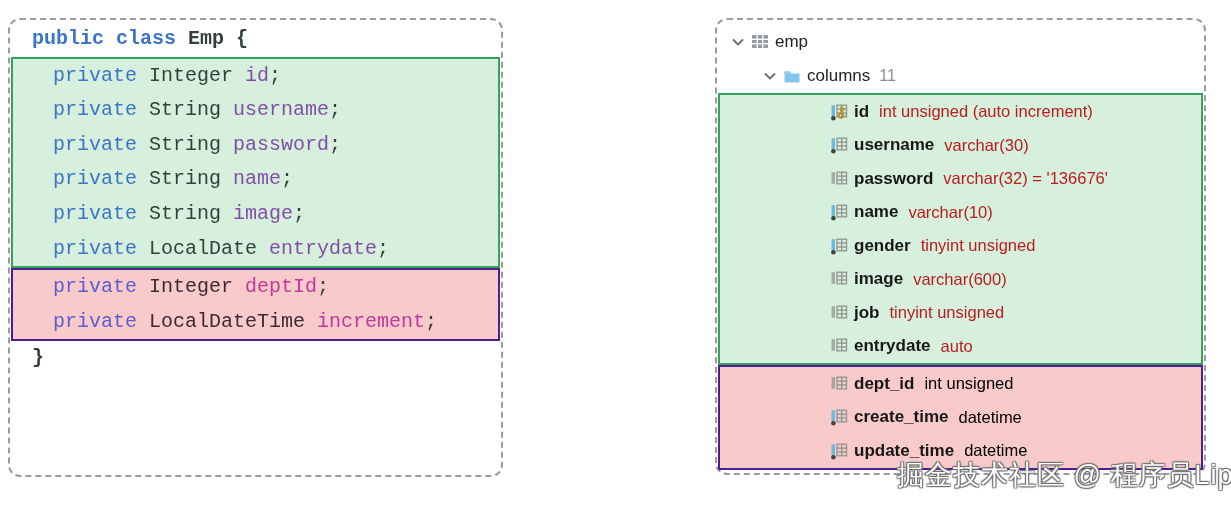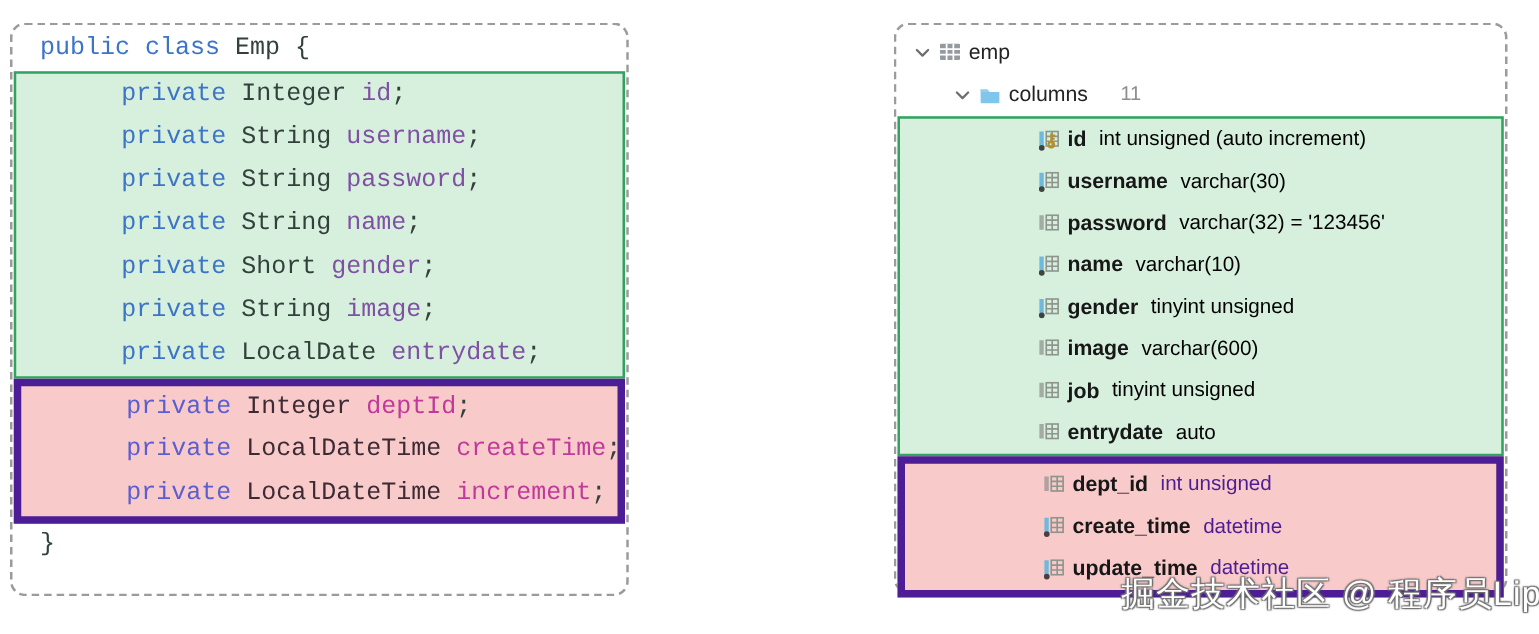--- a/index.html
+++ b/index.html
@@ -11,52 +11,52 @@
     position: absolute;
     background: #ffffff;
     border: 2px dashed #9b9b9b;
     border-radius: 12px;
   }
   #java-panel { left: 8px;  top: 18px; width: 495px; height: 459px; padding-top: 2px; }
   #db-panel   { left: 715px; top: 18px; width: 491px; height: 457px; padding-top: 5px; }
 
   .hl-block { margin: 0 1px; }
   .hl-block.green { background: #d7f0dd; border: 2px solid #31a35f; }
-  .hl-block.red   { background: #f8caca; border: 6px solid #4c1d95; }
+  .hl-block.red   { background: #f8caca; border: 2px solid #4c1d95; }
 
   
   .code-line {
     font-family: "Liberation Mono", monospace;
     font-size: 20px;
     height: 34.6px;
     line-height: 34.6px;
     white-space: nowrap;
   }
-  .code-line.outer { padding-left: 22px; }
-  .code-line.field { padding-left: 84px; }
+  .code-line.outer { padding-left: 22px; font-weight: bold; }
+  .code-line.field { padding-left: 40px; }
   .tok-kw   { color: #3c74c8; margin-right: 12px; }
   .tok-kw2  { color: #3c74c8; margin-right: 12px; }
   .tok-type { color: #33413c; margin-right: 12px; }
   .tok-name { color: #8050a5; }
   .tok-punct{ color: #33413c; }
   .hl-block.red .tok-kw   { color: #5b5ed0; }
   .hl-block.red .tok-type { color: #3c2a35; }
   .hl-block.red .tok-name { color: #c0399b; }
 
   
   .tree-row { display: flex; align-items: center; height: 34px; }
   .tree-block .tree-row { height: 33.5px; }
   .indent-0 { padding-left: 12px; }
   .indent-1 { padding-left: 44px; }
   .indent-2 { padding-left: 111px; }
   .tree-label { font-size: 17px; color: #232323; margin-left: 6px; }
-  .tree-count { font-size: 16px; color: #8d8d8d; margin-left: 26px; }
+  .tree-count { font-size: 16px; color: #8d8d8d; margin-left: 9px; }
   .col-name { font-size: 17px; font-weight: 700; color: #171717; margin-left: 5px; }
-  .col-type { font-size: 16.5px; color: #000000; margin-left: 10px; white-space: nowrap; }
-  .tree-block.red .col-type { color: #4c1d95; }
+  .col-type { font-size: 16.5px; color: #b91c1c; margin-left: 10px; white-space: nowrap; }
+  .tree-block.red .col-type { color: #000000; }
 
   .icon { flex: 0 0 auto; display: inline-block; }
   .chevron { margin-right: 4px; }
 
   
   #watermark {
     position: absolute;
     left: 897px; top: 457px;
     font-size: 27px;
     letter-spacing: 1px;
@@ -114,36 +114,30 @@
     <div class="code-line field">
       <span class="tok-kw">private</span><span class="tok-type">String</span><span class="tok-name">username</span><span class="tok-punct">;</span>
     </div>
     <div class="code-line field">
       <span class="tok-kw">private</span><span class="tok-type">String</span><span class="tok-name">password</span><span class="tok-punct">;</span>
     </div>
     <div class="code-line field">
       <span class="tok-kw">private</span><span class="tok-type">String</span><span class="tok-name">name</span><span class="tok-punct">;</span>
     </div>
     <div class="code-line field">
-      <span class="tok-kw">private</span><span class="tok-type">Short</span><span class="tok-name">gender</span><span class="tok-punct">;</span>
-    </div>
-    <div class="code-line field">
       <span class="tok-kw">private</span><span class="tok-type">String</span><span class="tok-name">image</span><span class="tok-punct">;</span>
     </div>
     <div class="code-line field">
       <span class="tok-kw">private</span><span class="tok-type">LocalDate</span><span class="tok-name">entrydate</span><span class="tok-punct">;</span>
     </div>
   </div>
 
   <div class="hl-block red">
     <div class="code-line field">
       <span class="tok-kw">private</span><span class="tok-type">Integer</span><span class="tok-name">deptId</span><span class="tok-punct">;</span>
-    </div>
-    <div class="code-line field">
-      <span class="tok-kw">private</span><span class="tok-type">LocalDateTime</span><span class="tok-name">createTime</span><span class="tok-punct">;</span>
     </div>
     <div class="code-line field">
       <span class="tok-kw">private</span><span class="tok-type">LocalDateTime</span><span class="tok-name">increment</span><span class="tok-punct">;</span>
     </div>
   </div>
 
   <div class="code-line outer">
     <span class="tok-punct">}</span>
   </div>
 </div>
@@ -193,21 +187,21 @@
       <span class="col-name">username</span>
       <span class="col-type">varchar(30)</span>
     </div>
 
     <div class="tree-row indent-2">
       <svg class="icon" width="18" height="18">
         <rect x="0.5" y="2.2" width="3.5" height="11.6" fill="#a3aba3"></rect>
           <use href="#svg-colgrid"></use>
       </svg>
       <span class="col-name">password</span>
-      <span class="col-type">varchar(32) = '123456'</span>
+      <span class="col-type">varchar(32) = '136676'</span>
     </div>
 
     <div class="tree-row indent-2">
       <svg class="icon" width="18" height="18">
         <rect x="0.5" y="2.2" width="3.5" height="11.6" fill="#6fb9dd"></rect>
           <use href="#svg-colgrid"></use>
           <circle cx="2.4" cy="15.2" r="2.3" fill="#3e4440"></circle>
       </svg>
       <span class="col-name">name</span>
       <span class="col-type">varchar(10)</span>

